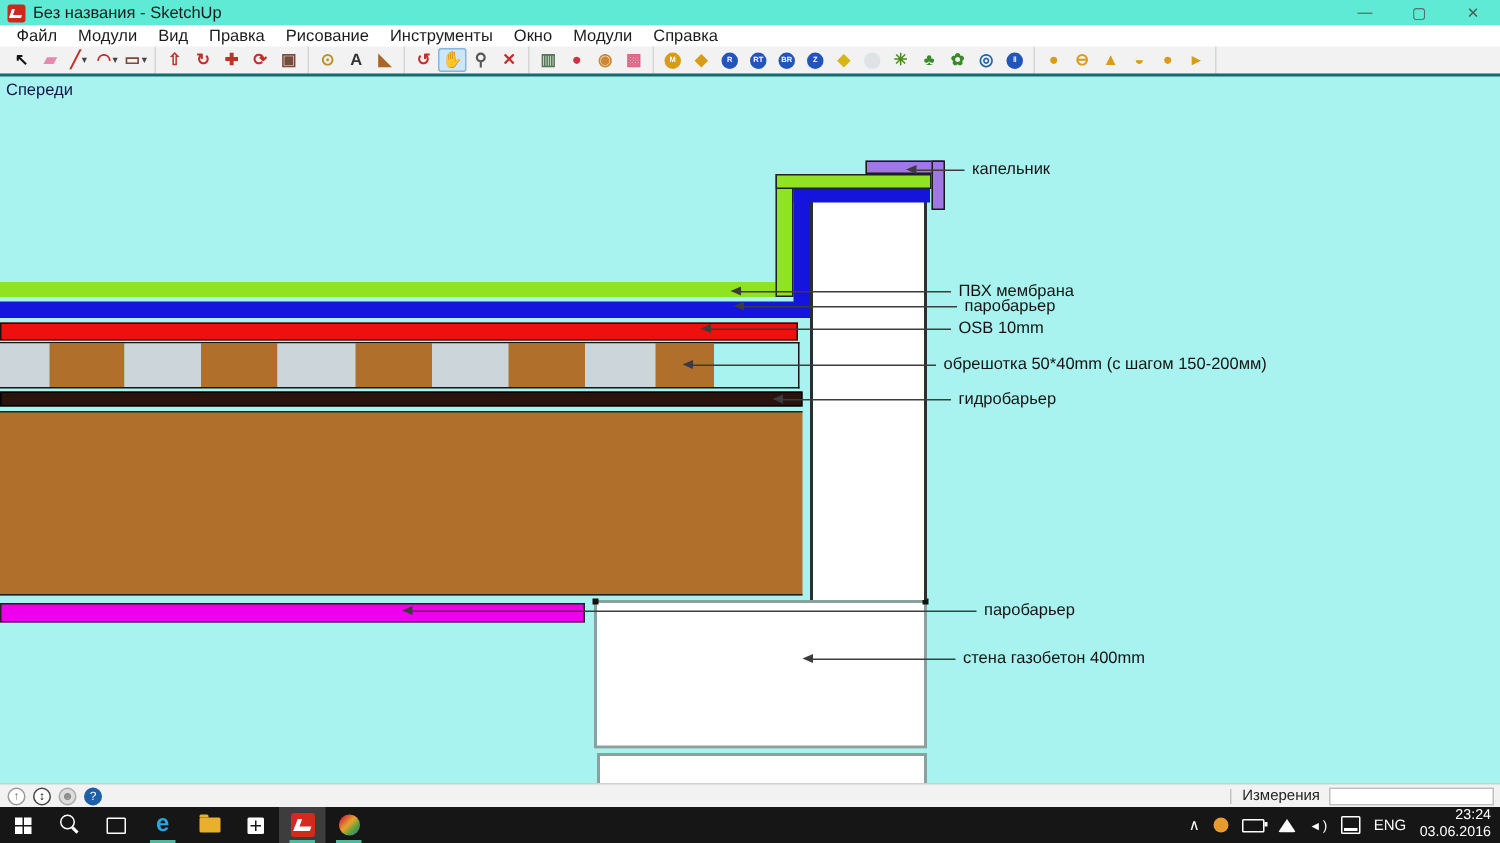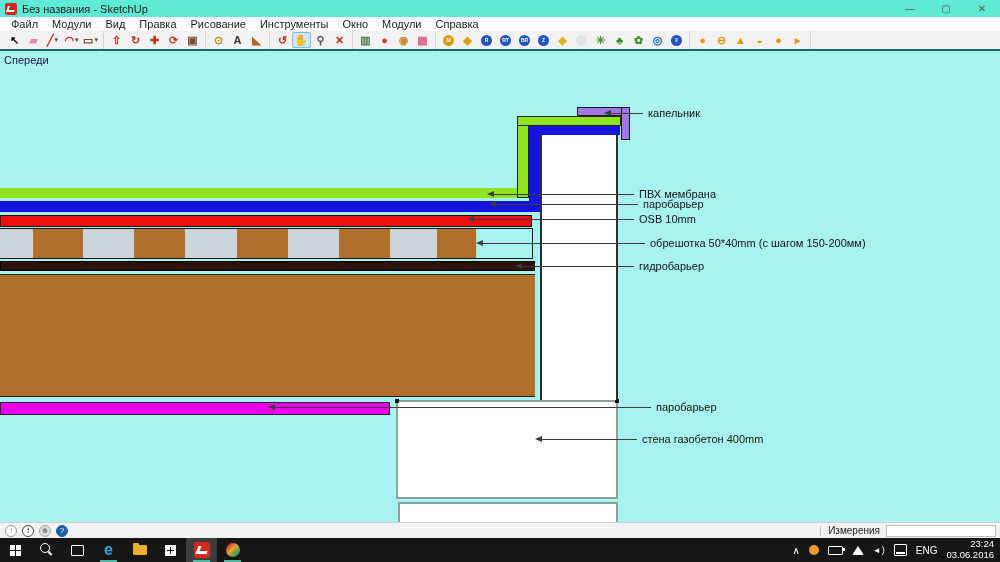--- a/index.html
+++ b/index.html
@@ -299,21 +299,21 @@
     <div class="anno" style="left:489px;top:149px">
       <span class="ah"></span>
         <span class="ln" style="width:142px"></span>
         <span class="lb">паробарьер</span>
     </div>
     <div class="anno" style="left:467px;top:164px">
       <span class="ah"></span>
         <span class="ln" style="width:160px"></span>
         <span class="lb">OSB 10mm</span>
     </div>
-    <div class="anno" style="left:476px;top:188px">
+    <div class="anno" style="left:455px;top:188px">
       <span class="ah"></span>
         <span class="ln" style="width:162px"></span>
         <span class="lb">обрешотка 50*40mm (с шагом 150-200мм)</span>
     </div>
     <div class="anno" style="left:515px;top:211px">
       <span class="ah"></span>
         <span class="ln" style="width:112px"></span>
         <span class="lb">гидробарьер</span>
     </div>
     <div class="anno" style="left:268px;top:352px">

